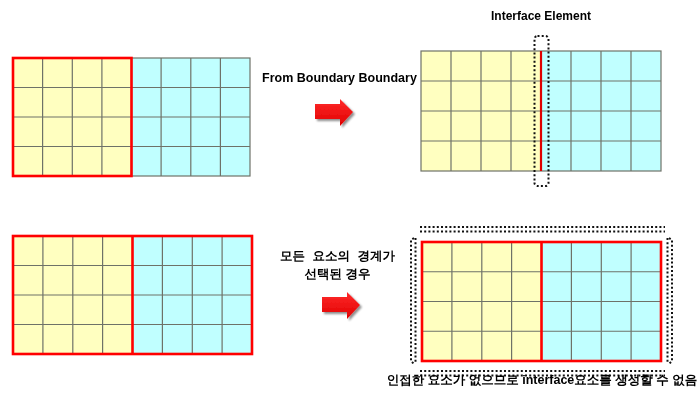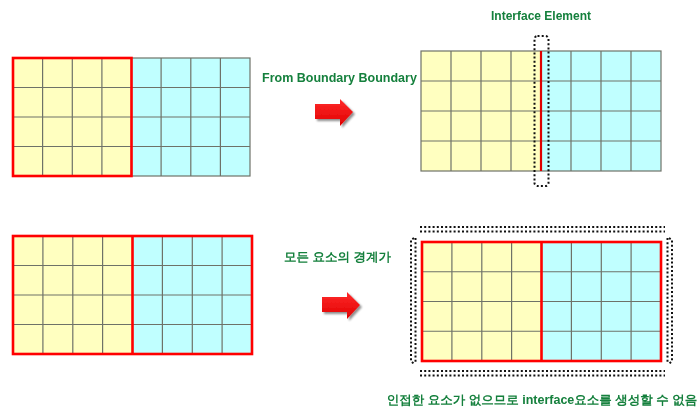--- a/index.html
+++ b/index.html
@@ -1,19 +1,19 @@
 <!DOCTYPE html>
 <html><head>
 <meta charset="utf-8">
 <style>
   html, body { margin: 0; padding: 0; background: #ffffff; }
   body { width: 700px; height: 416px; position: relative; overflow: hidden;
          font-family: "Liberation Sans", "DejaVu Sans", sans-serif; }
   .abs { position: absolute; }
-  .label { position: absolute; font-weight: bold; color: #15803d; font-size: 12px;
+  .label { position: absolute; font-weight: bold; color: #000000; font-size: 12px;
            white-space: nowrap; text-align: center; line-height: 17px; }
   svg { position: absolute; left: 0; top: 0; }
 </style>
 </head>
 <body>
 
 <svg width="700" height="416" viewBox="0 0 700 416">
   <defs>
     <linearGradient id="arrowGrad" x1="0" y1="0" x2="0" y2="1">
       <stop offset="0" stop-color="#FF2A2A"></stop>
@@ -128,16 +128,17 @@
       <line x1="667.5" y1="238" x2="667.5" y2="364"></line>
     </g>
   </g>
 </svg>
 
 <div class="label" style="left:262px; top:70px; width:148px; font-size:12.5px;">From Boundary Boundary</div>
 
 <div class="label" style="left:480px; top:8px; width:122px; font-size:12px;">Interface Element</div>
 
 <div class="abs" style="left:270px; top:249px; width:135px;">
-  <div class="label" style="position:static; font-size:12.5px;">모든 요소의 경계가</div>
+  <div class="label" style="position:static; font-size:12.5px;font-family:Liberation Mono, monospace;">모든 요소의 경계가</div>
+  <div class="label" style="position:static; font-size:12.5px;">선택된 경우</div>
 </div>
 
-<div class="label" style="left:386px; top:392px; width:312px; font-size:12.5px;">인접한 요소가 없으므로 interface요소를 생성할 수 없음</div>
+<div class="label" style="left:386px; top:372px; width:312px; font-size:12.5px;">인접한 요소가 없으므로 interface요소를 생성할 수 없음</div>
 
 </body></html>

